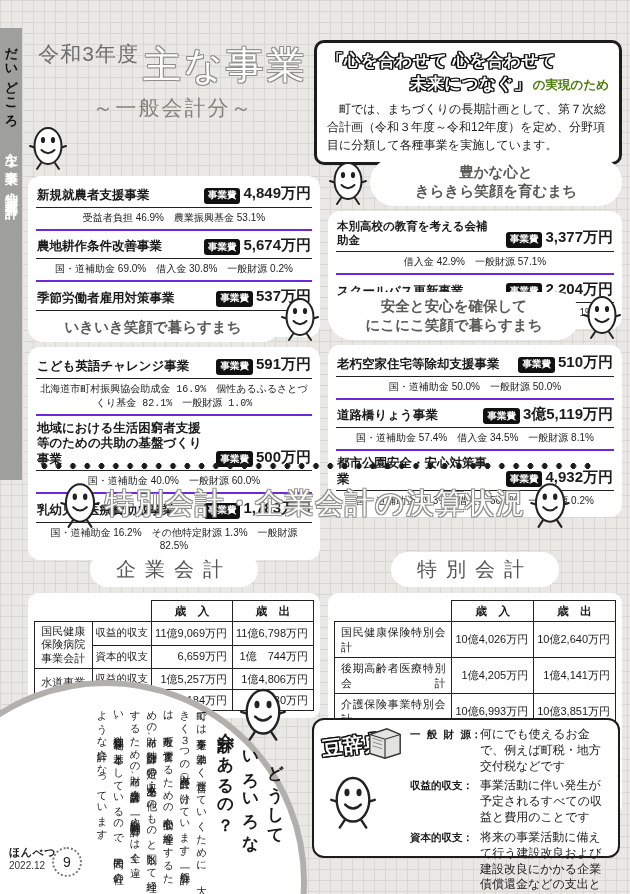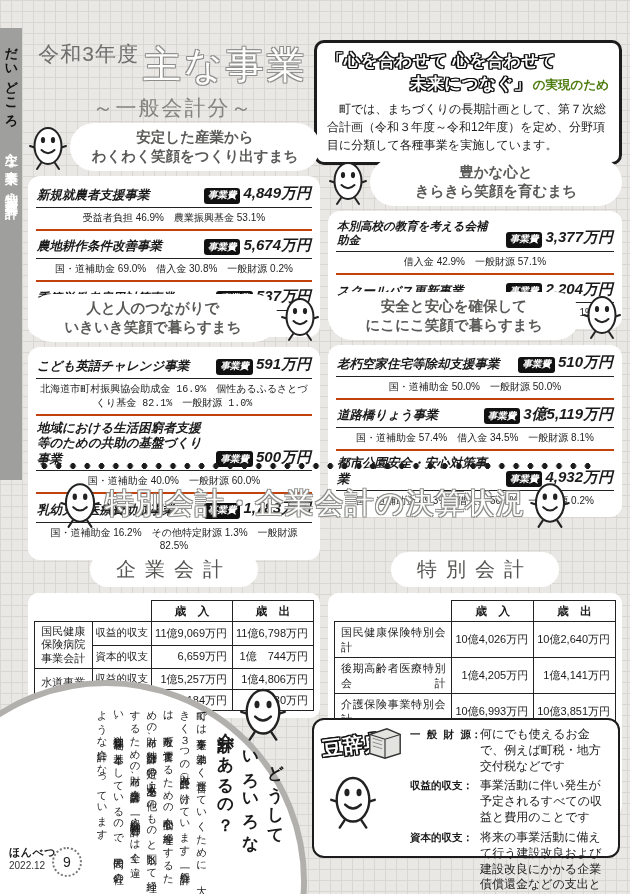--- a/index.html
+++ b/index.html
@@ -39,28 +39,28 @@
   .sl-l2 .big { font-size:16.5px; font-weight:bold; letter-spacing:0.5px; }
   .sl-suffix { font-size:12.5px; font-weight:bold; color:#4d7c0f; }
   .sl-body { font-size:12px; line-height:1.5; margin-top:5px; color:#222; }
   
   .sec { position:absolute; }
   .sec-head { display:flex; align-items:flex-end; gap:2px; }
   .bubble { flex:1; background:#fff; border-radius:24px; padding:5px 6px; text-align:center;
     font-size:14.5px; font-weight:bold; color:#5a5a58; line-height:1.3; }
   .pbox { margin-top:5px; background:#fff; border-radius:12px; padding:3px 8px 5px; }
   .p-head { display:flex; justify-content:space-between; align-items:flex-end; gap:12px;
-    padding:5px 1px 3px; border-bottom:1.3px solid #222;font-style:italic; }
+    padding:5px 1px 3px; border-bottom:1.3px solid #222; }
   .p-name { font-size:12.5px; font-weight:bold; line-height:1.25; }
   .p-name.tight { font-size:11.5px; }
   .p-cost { display:flex; align-items:baseline; gap:3px; white-space:nowrap; }
   .badge { background:#111; color:#fff; font-size:9.5px; font-weight:bold;
     padding:1.5px 4px; border-radius:3px; }
   .p-amt { font-size:15px; font-weight:bold; }
-  .p-fund { font-size:10px; text-align:center; padding:3px 0 4px; border-bottom:2px solid #c2410c; color:#222; }
+  .p-fund { font-size:10px; text-align:center; padding:3px 0 4px; border-bottom:2px solid #6d28d9; color:#222; }
   .p-fund.small { font-size:10px;font-family:Liberation Mono, monospace; }
   .proj:last-child .p-fund { border-bottom:none; }
   .bean { flex:none; }
   
   .dots { position:absolute; left:36px; top:462px; width:560px; height:8px;
     background-image:radial-gradient(circle, #1c1c1c 2.7px, transparent 3.1px);
     background-size:14.3px 8px; background-repeat:repeat-x; background-position:center; }
   
   .settle-title { position:absolute; left:28px; top:479px; width:574px;
     display:flex; align-items:center; justify-content:center; gap:4px; }
@@ -150,24 +150,20 @@
       <span class="sl-suffix">の実現のため</span>
     </div>
     <div class="sl-body">　町では、まちづくりの長期計画として、第７次総合計画（令和３年度～令和12年度）を定め、分野項目に分類して各種事業を実施しています。</div>
   </div>
 
   <div class="sec" style="left:28px; top:123px; width:292px;">
     <div class="sec-head">
       <svg class="bean" width="40" height="48">
           <use href="#bean-sym"></use>
         </svg>
-      <div class="bubble">
-        <div>安定した産業から</div>
-        <div>わくわく笑顔をつくり出すまち</div>
-      </div>
     </div>
     <div class="pbox">
       <div class="proj">
         <div class="p-head">
             <span class="p-name">新規就農者支援事業</span>
           <span class="p-cost">
               <span class="badge">事業費</span>
               <span class="p-amt">4,849万円</span>
             </span>
           </div>
@@ -226,21 +222,20 @@
             </span>
           </div>
         <div class="p-fund">国・道補助金 17.0%　借入金 74.9%　一般財源 8.1%</div>
       </div>
     </div>
   </div>
 
   <div class="sec" style="left:28px; top:294px; width:292px;">
     <div class="sec-head">
       <div class="bubble">
-        <div>人と人のつながりで</div>
         <div>いきいき笑顔で暮らすまち</div>
       </div>
       <svg class="bean" width="40" height="48">
           <use href="#bean-sym"></use>
         </svg>
     </div>
     <div class="pbox">
       <div class="proj">
         <div class="p-head">
             <span class="p-name">こども英語チャレンジ事業</span>

